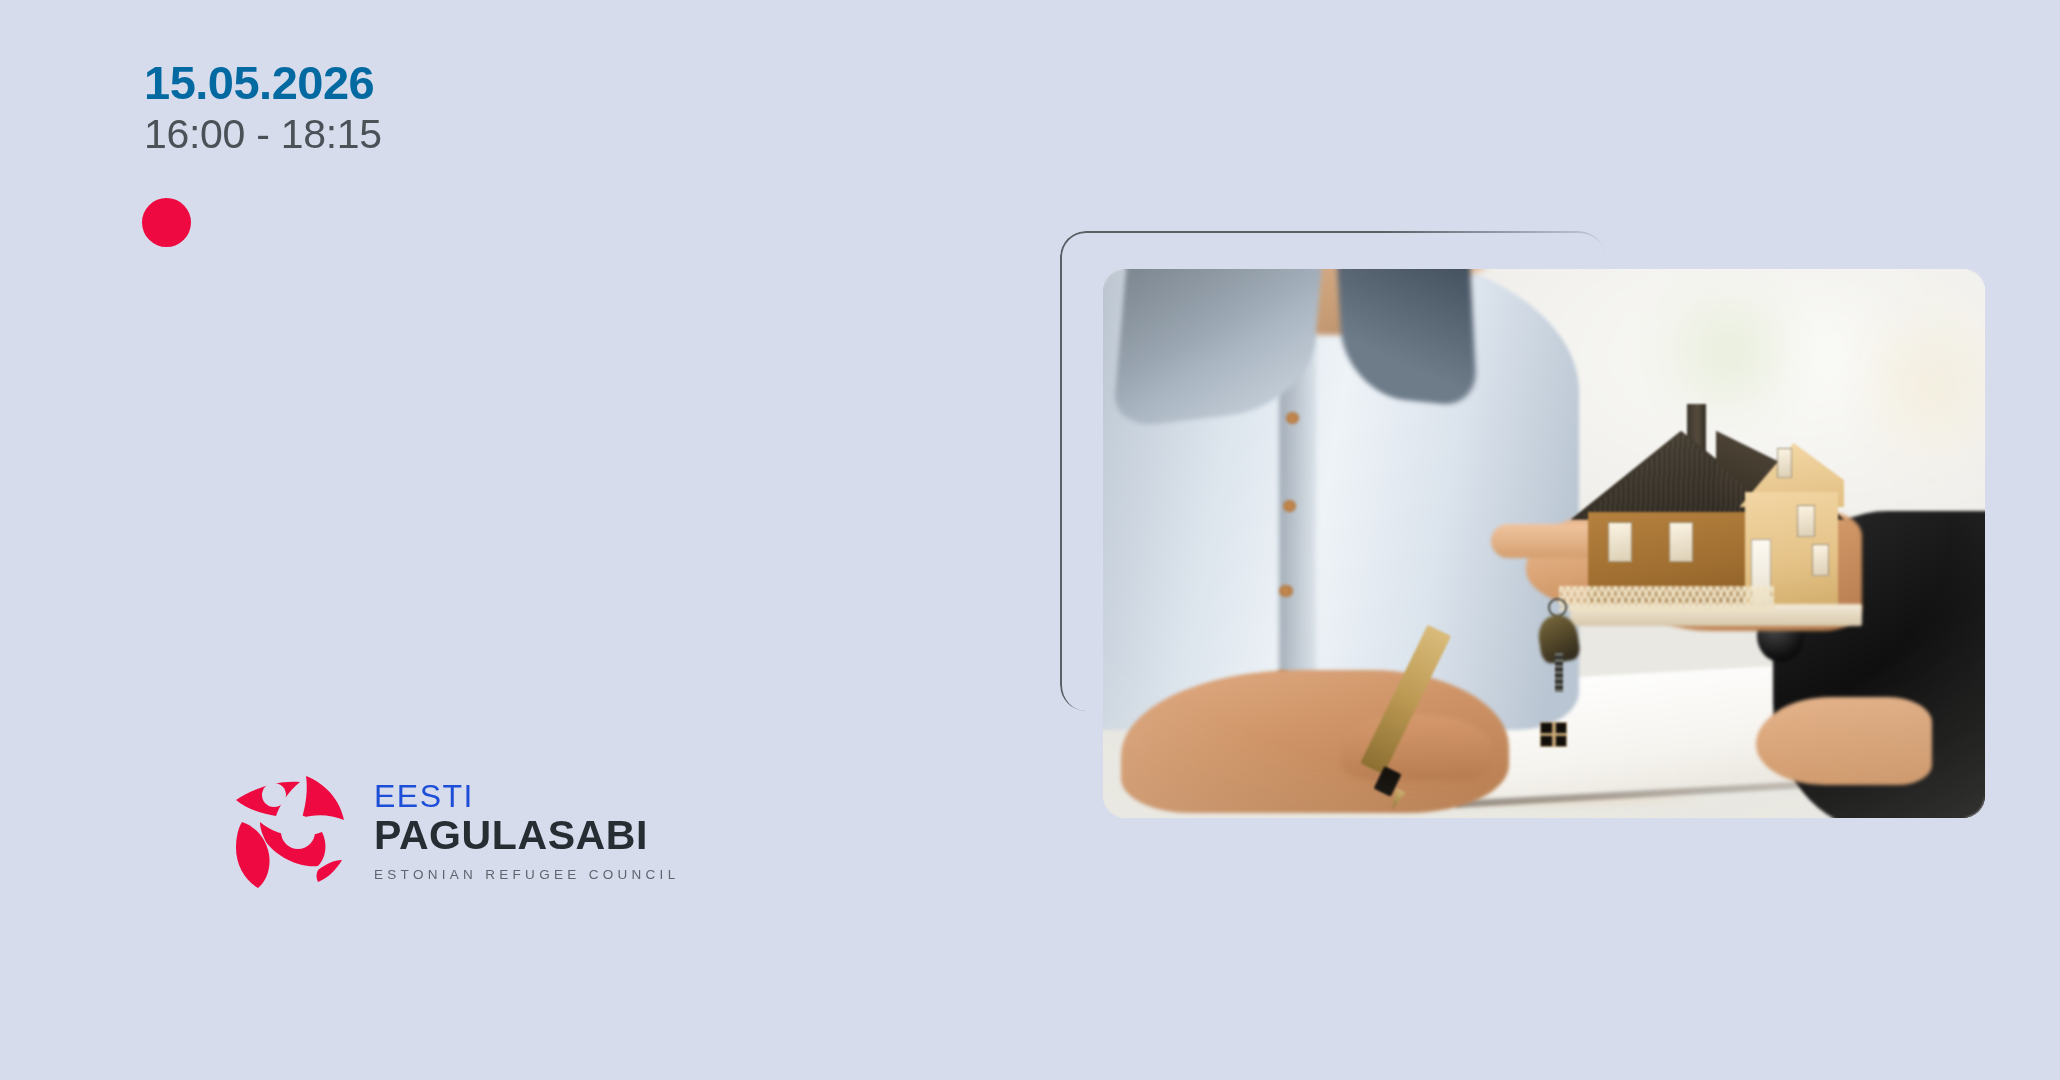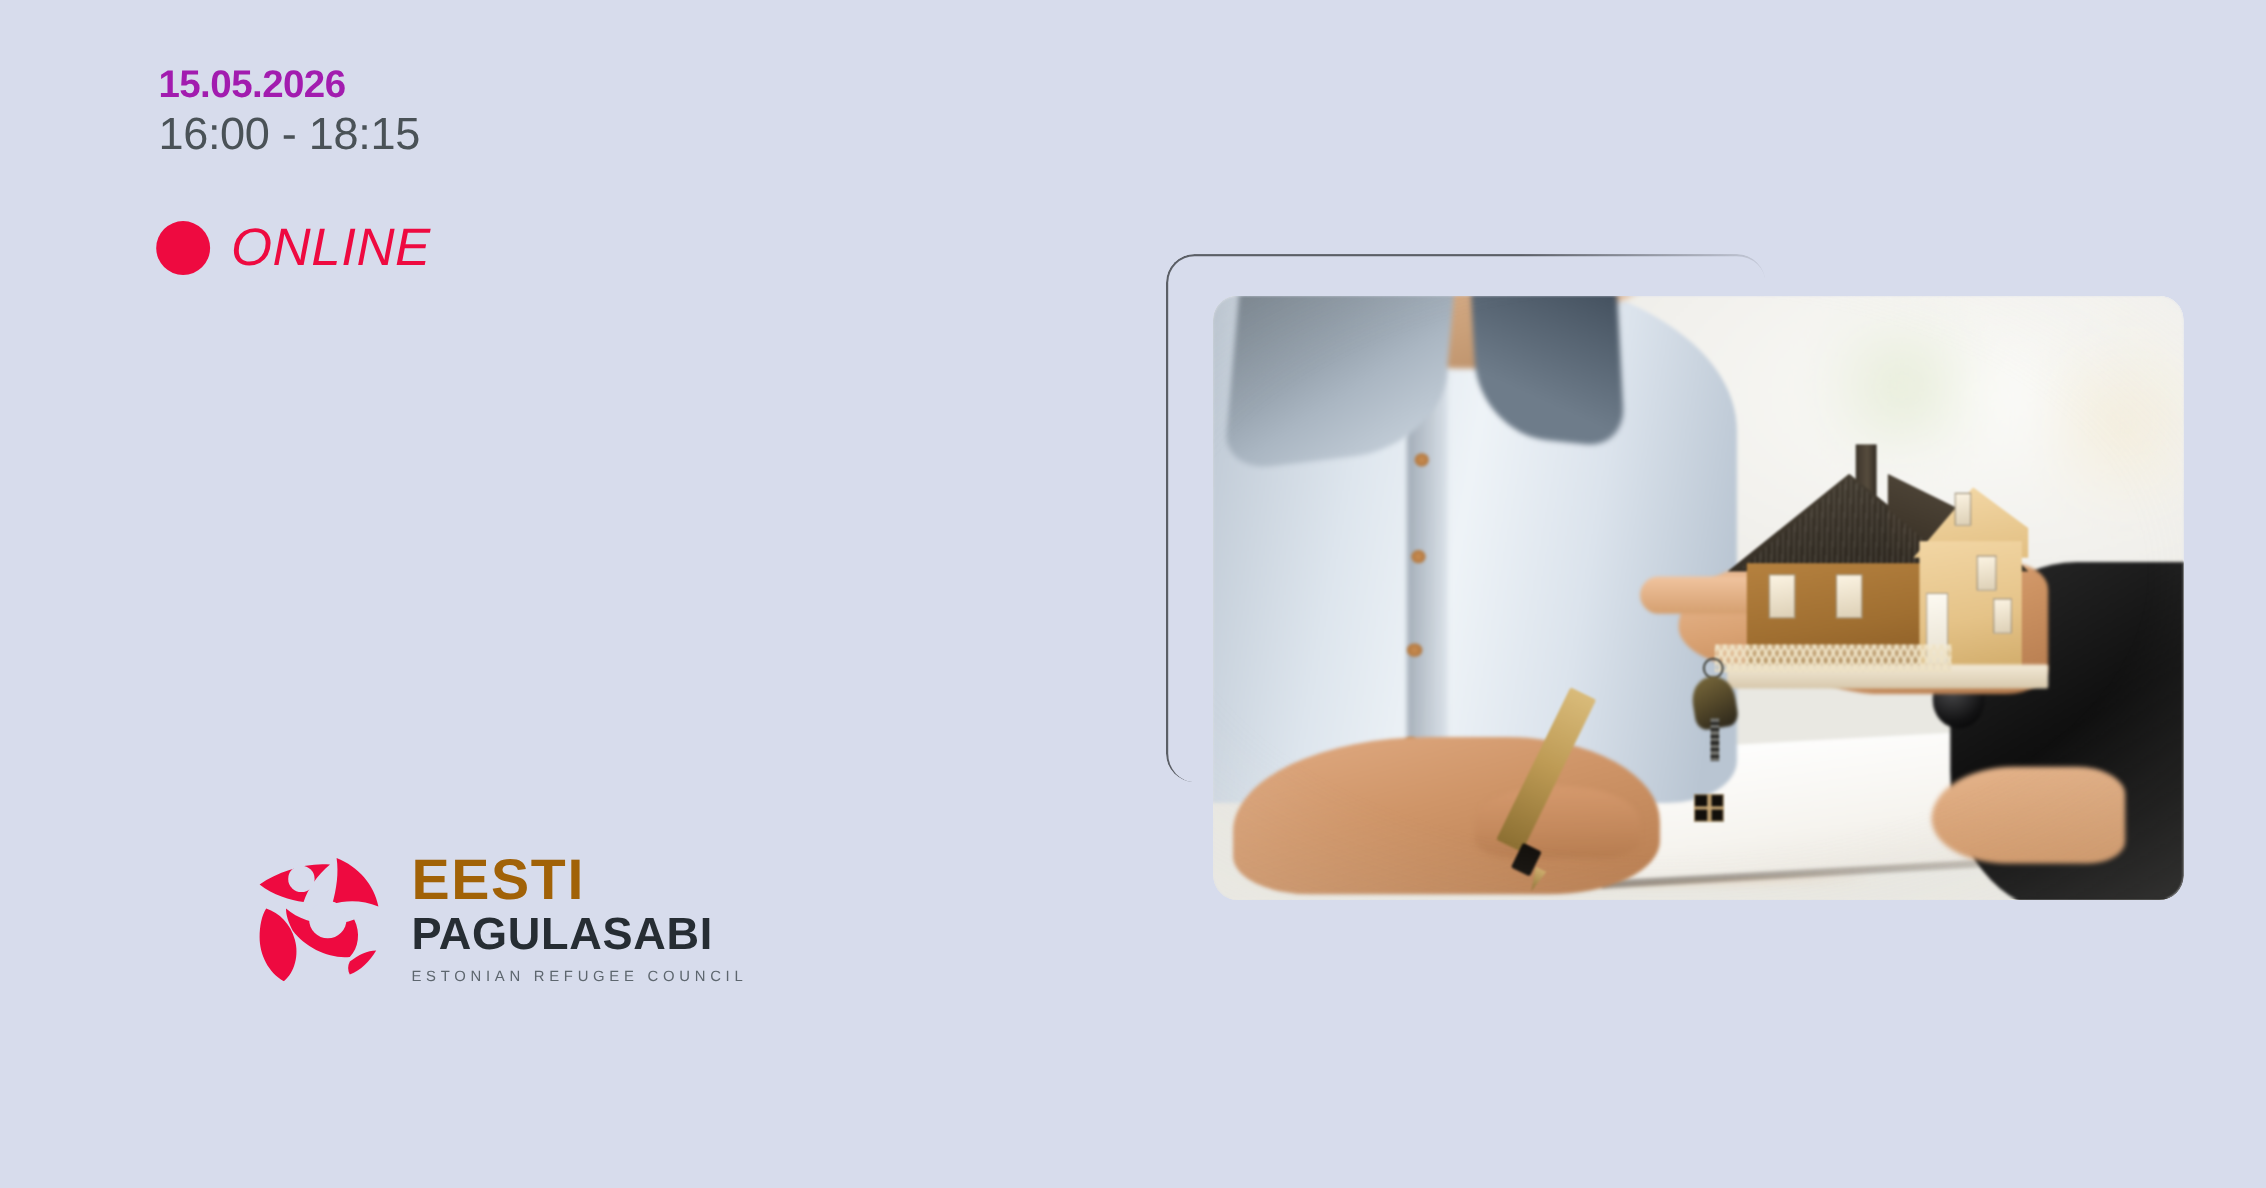--- a/index.html
+++ b/index.html
@@ -12,22 +12,22 @@
 
   
   #left-column {
     position:absolute;
     left:122px; top:0;
     width:830px; height:1080px;
   }
 
   #date-block { position:absolute; left:22px; top:58px; }
   #event-date {
-    font-size:35px; font-weight:bold;
-    color:#a21caf; letter-spacing:-0.5px;
+    font-size:47px; font-weight:bold;
+    color:#0369a1; letter-spacing:-0.5px;
     line-height:1.06;
   }
   #event-time {
     font-size:41px; font-weight:400;
     color:#4a5257; letter-spacing:-0.3px;
     line-height:1.12; margin-top:4px;
   }
 
   #format-badge {
     position:absolute; left:20px; top:198px;
@@ -51,21 +51,21 @@
   }
 
   
   #org-logo {
     position:absolute; left:108px; top:770px;
     display:flex; align-items:center; gap:22px;
   }
   #logo-mark { width:122px; height:118px; flex:none; }
   #logo-wordmark { padding-top:4px; }
   #logo-line-1 {
-    font-size:52px; font-weight:700; color:#a16207;
+    font-size:32px; font-weight:400; color:#1d4ed8;
     letter-spacing:1.5px; line-height:1.0;
   }
   #logo-line-2 {
     font-size:41px; font-weight:bold; color:#262d33;
     letter-spacing:0.6px; line-height:1.05; margin-top:2px;
   }
   #logo-tagline {
     font-size:13.5px; font-weight:400; color:#5d666e;
     letter-spacing:4.3px; margin-top:9px;
   }
@@ -414,21 +414,20 @@
 
 <div id="left-column">
 
   <div id="date-block">
     <div id="event-date">15.05.2026</div>
     <div id="event-time">16:00 - 18:15</div>
   </div>
 
   <div id="format-badge">
     <span id="online-dot"></span>
-    <span id="format-label">ONLINE</span>
   </div>
 
 
   <div id="org-logo">
     <svg id="logo-mark" viewBox="0 0 122 118" aria-hidden="true">
       <g fill="#ee0a40">
         <path d="M6 30 C24 18 48 10 70 12 C58 22 50 34 46 46 C34 44 18 40 6 30 Z"></path>
         <path d="M18 22 C34 8 58 2 78 6 C62 12 48 22 40 34 C32 30 24 27 18 22 Z" opacity="0"></path>
         <circle cx="44" cy="25" r="12" fill="#d7dcec"></circle>
         <path d="M76 6 C96 14 110 30 114 50 C100 44 84 44 72 48 C76 34 78 20 76 6 Z"></path>

